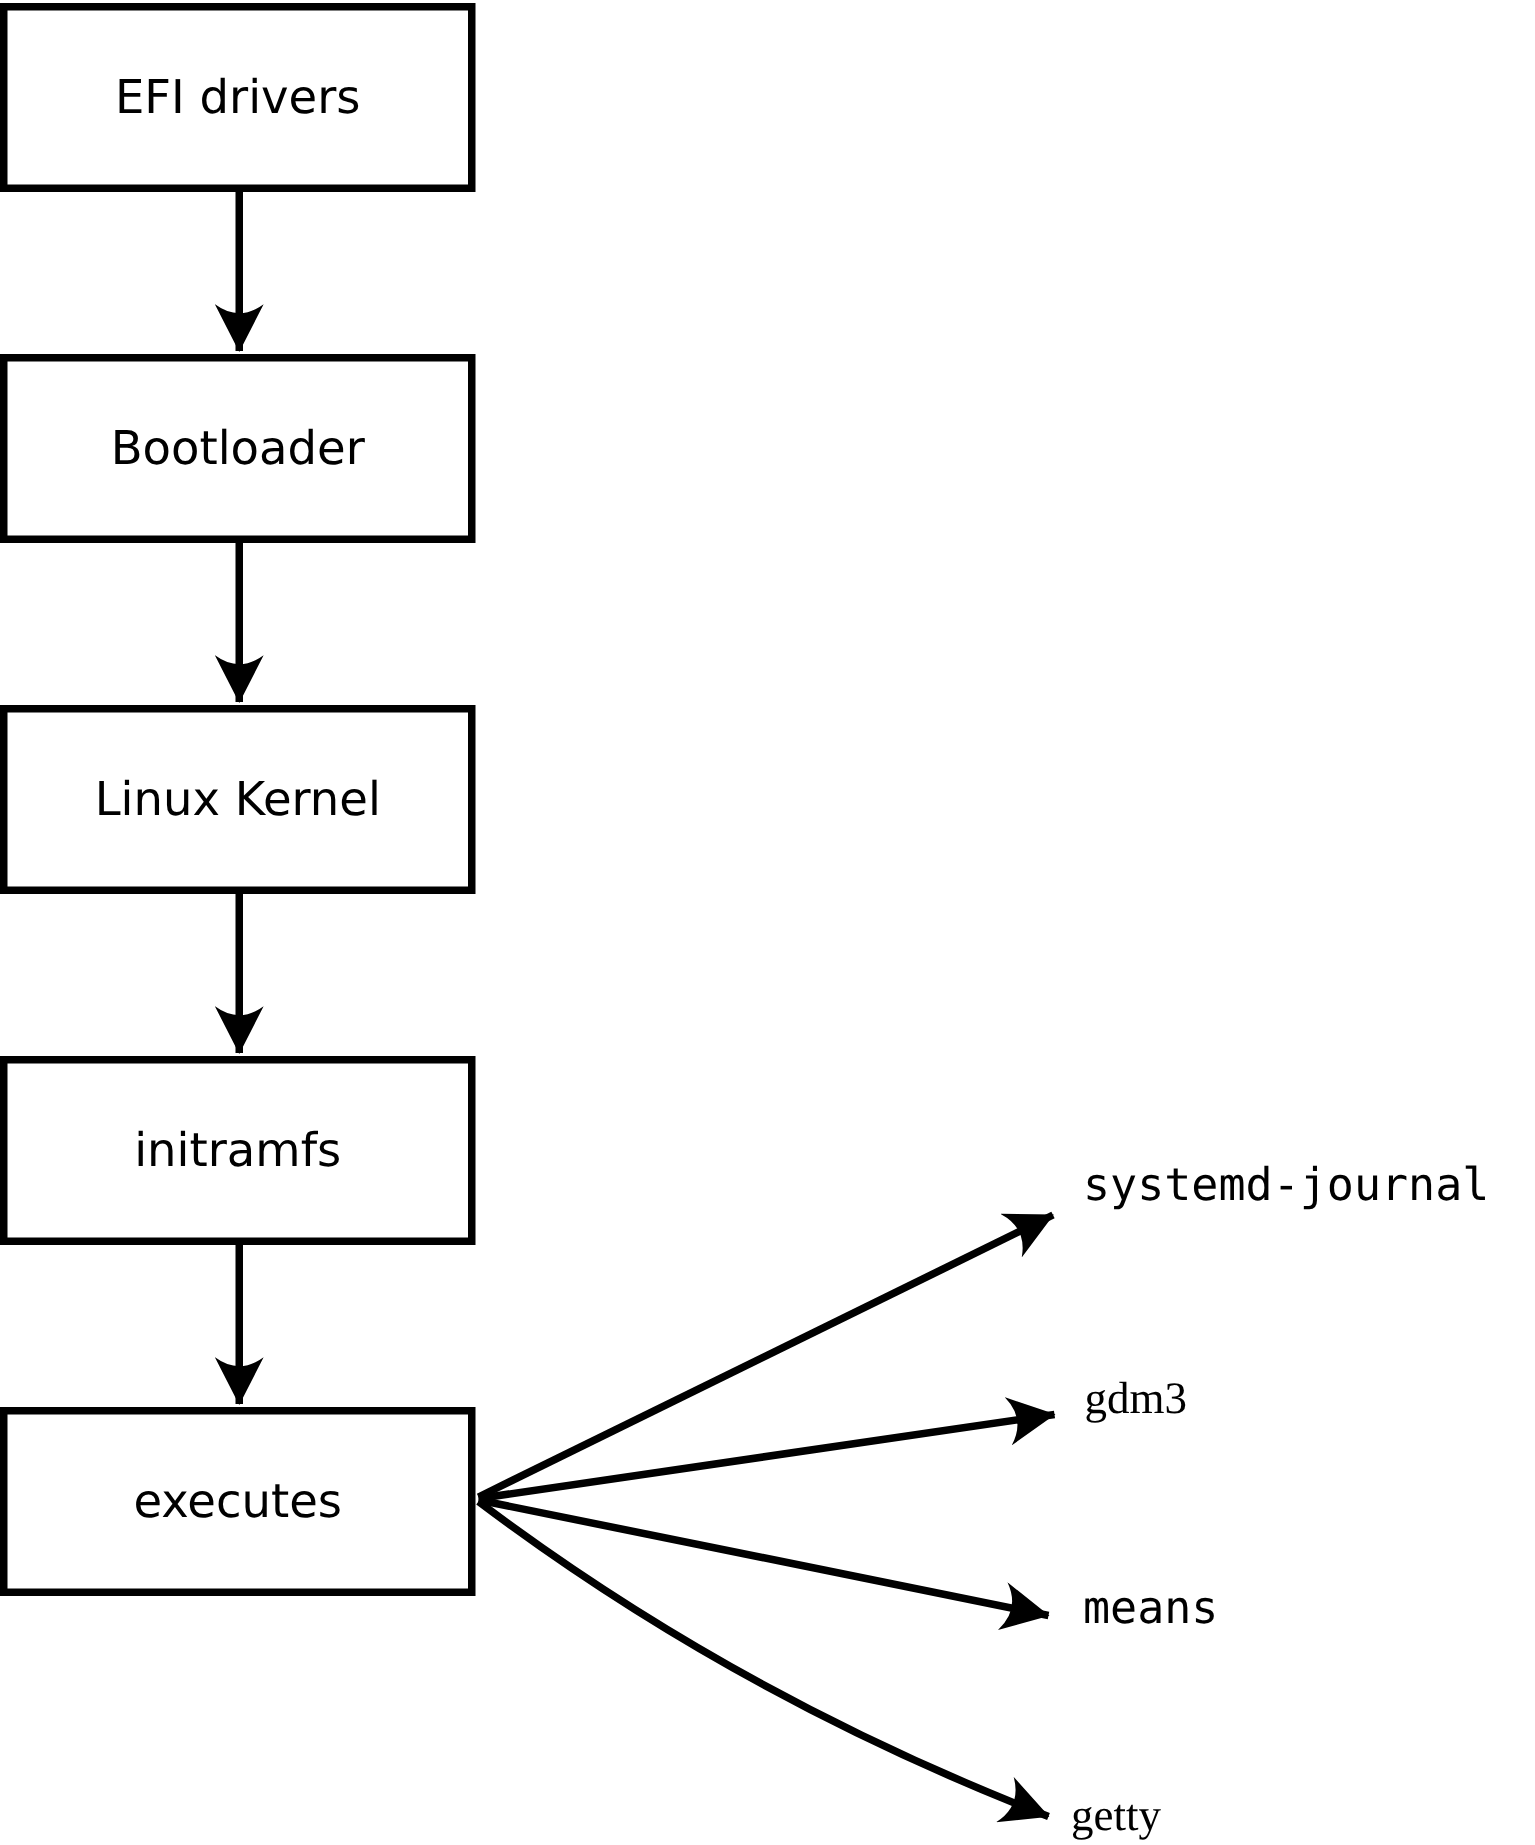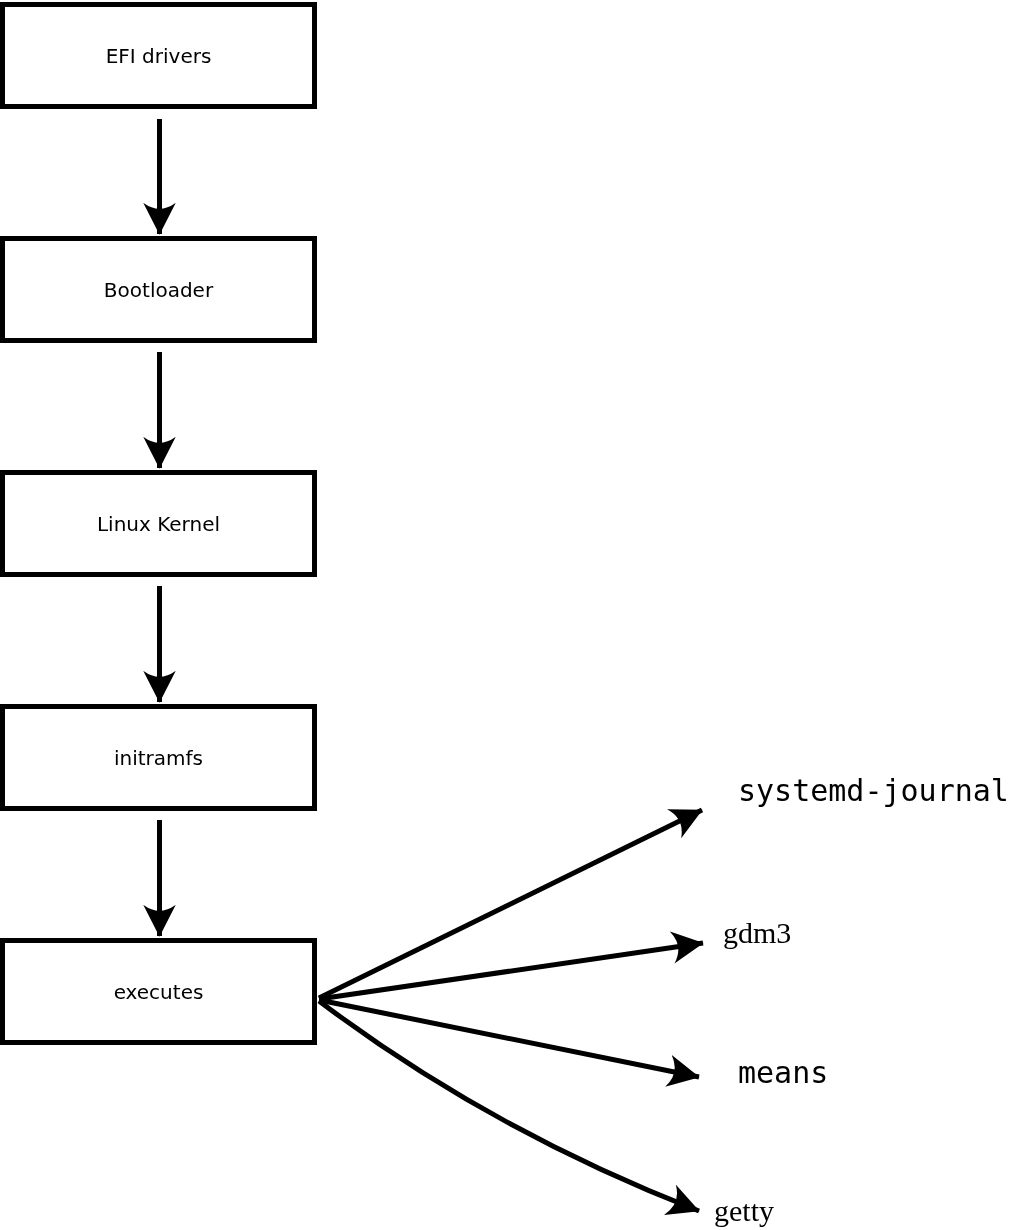--- a/index.html
+++ b/index.html
@@ -25,48 +25,47 @@
   }
   .arrow-line {
     stroke: #000000;
     stroke-width: 5;
     fill: none;
   }
   .node-box {
     position: absolute;
     left: 0;
     width: 317px;
-    height: 107px;
+    height: 126px;
     box-sizing: border-box;
     border: 5px solid #000000;
     background: #ffffff;
     display: flex;
     align-items: center;
     justify-content: center;
-    font-size: 20px;
+    font-size: 31px;
     line-height: 1;
     white-space: nowrap;
   }
   .annotation {
     position: absolute;
     left: 536px;
     top: 164px;
     font-size: 31px;
     line-height: 1;
     white-space: nowrap;
   }
   .target-label {
     position: absolute;
     font-size: 30px;
     line-height: 1;
     white-space: nowrap;
   }
   .mono {
     font-family: "DejaVu Sans Mono", "Liberation Mono", monospace;
-    margin-left: 16px;
   }
   .sans {
     font-family: Liberation Serif, serif;
   }
 </style>
 </head>
 <body>
 
 <div class="stage">
 

